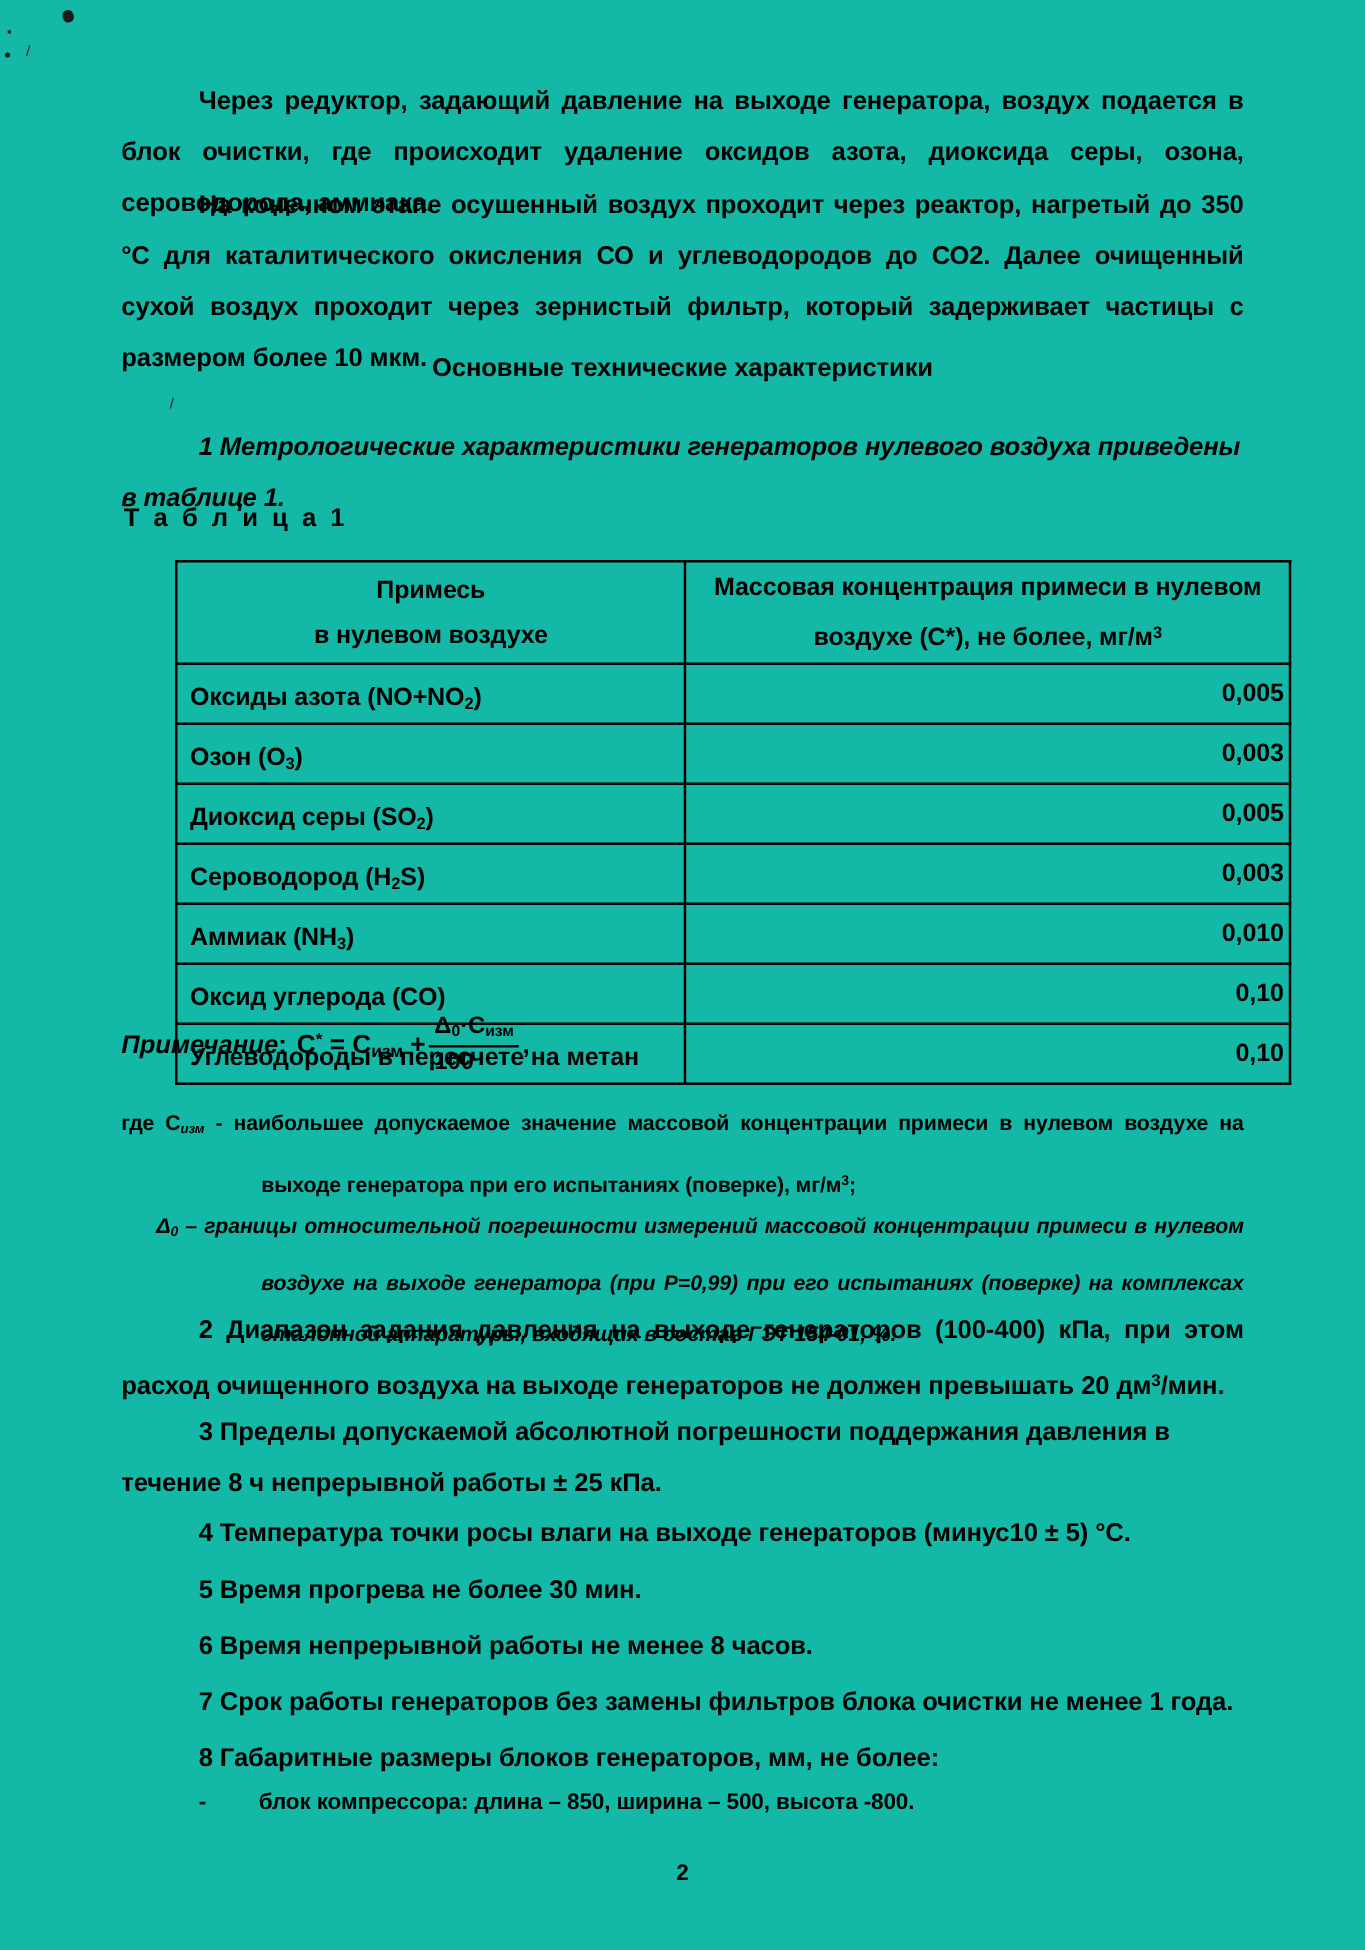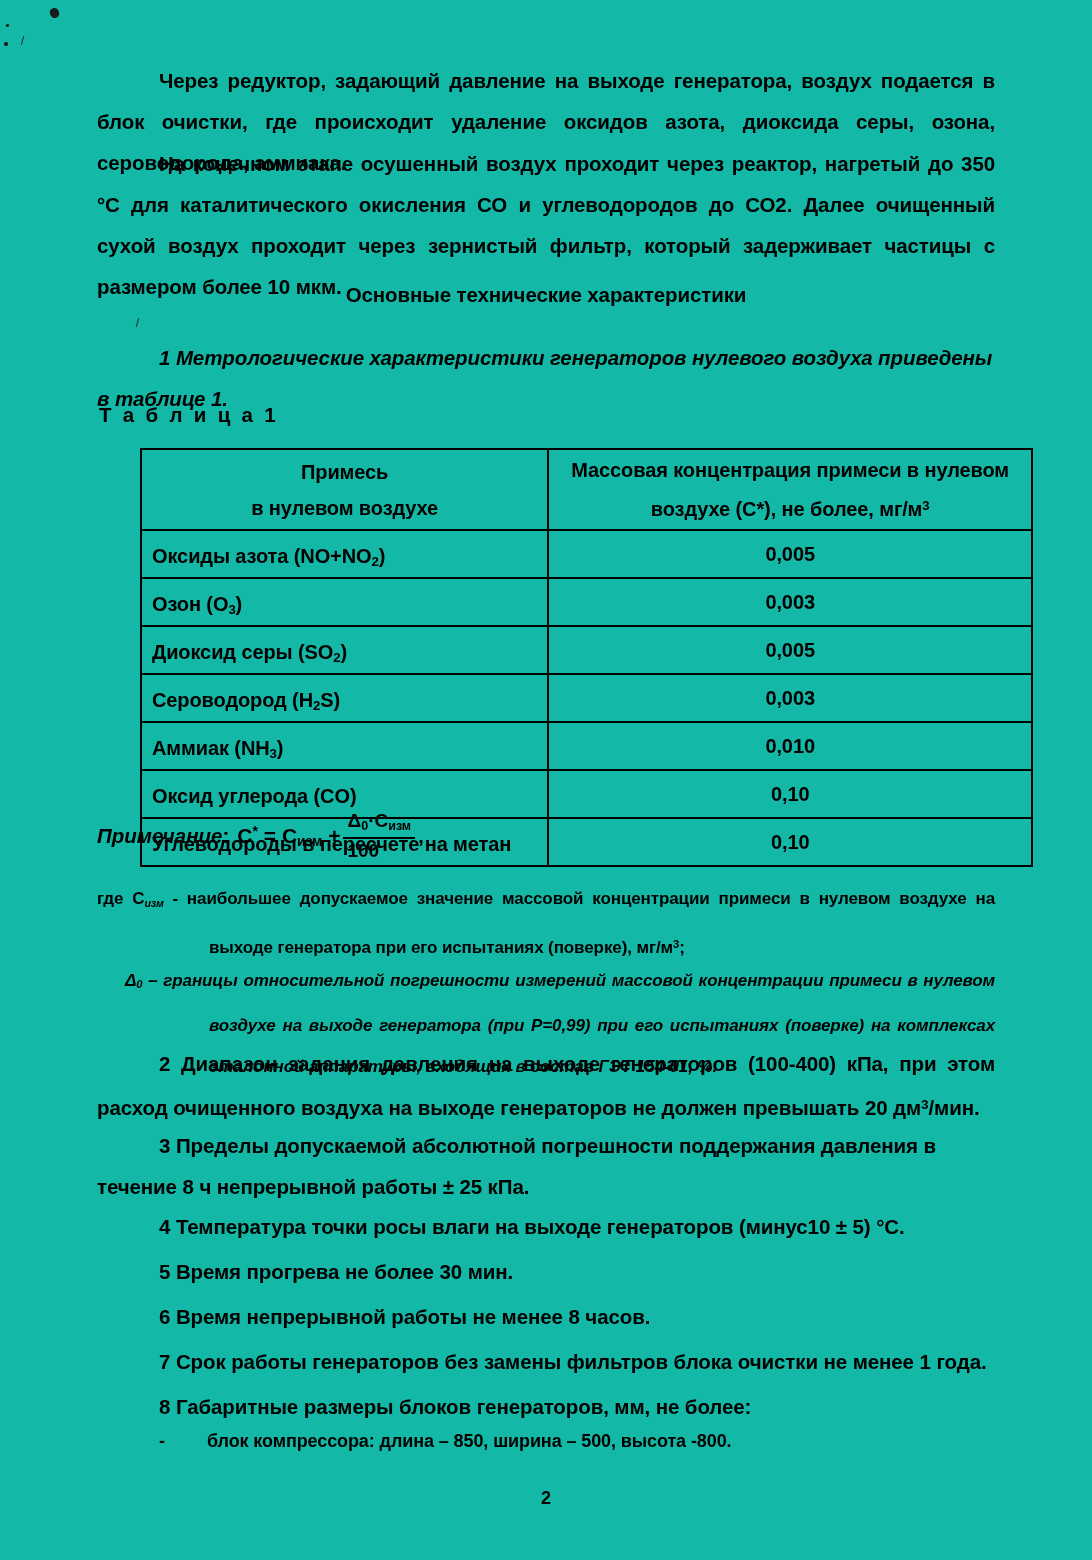--- a/index.html
+++ b/index.html
@@ -95,21 +95,21 @@
     height: 72px;
     line-height: 36px;
     padding: 2px 6px;
   }
   table.t1 td.namecell {
     text-align: left;
     padding: 6px 4px 0 10px;
     height: 34px;
   }
   table.t1 td.valcell {
-    text-align: center;
+    text-align: right;
     padding: 6px 4px;
     height: 34px;
     border-radius: 19px;
   }
   .col1 { width: 405px; }
   .col2 { width: 488px; }
   sub, sup { font-size: 0.66em; font-weight: 700; }
   sub { vertical-align: -0.22em; }
   sup { vertical-align: 0.48em; }
 

